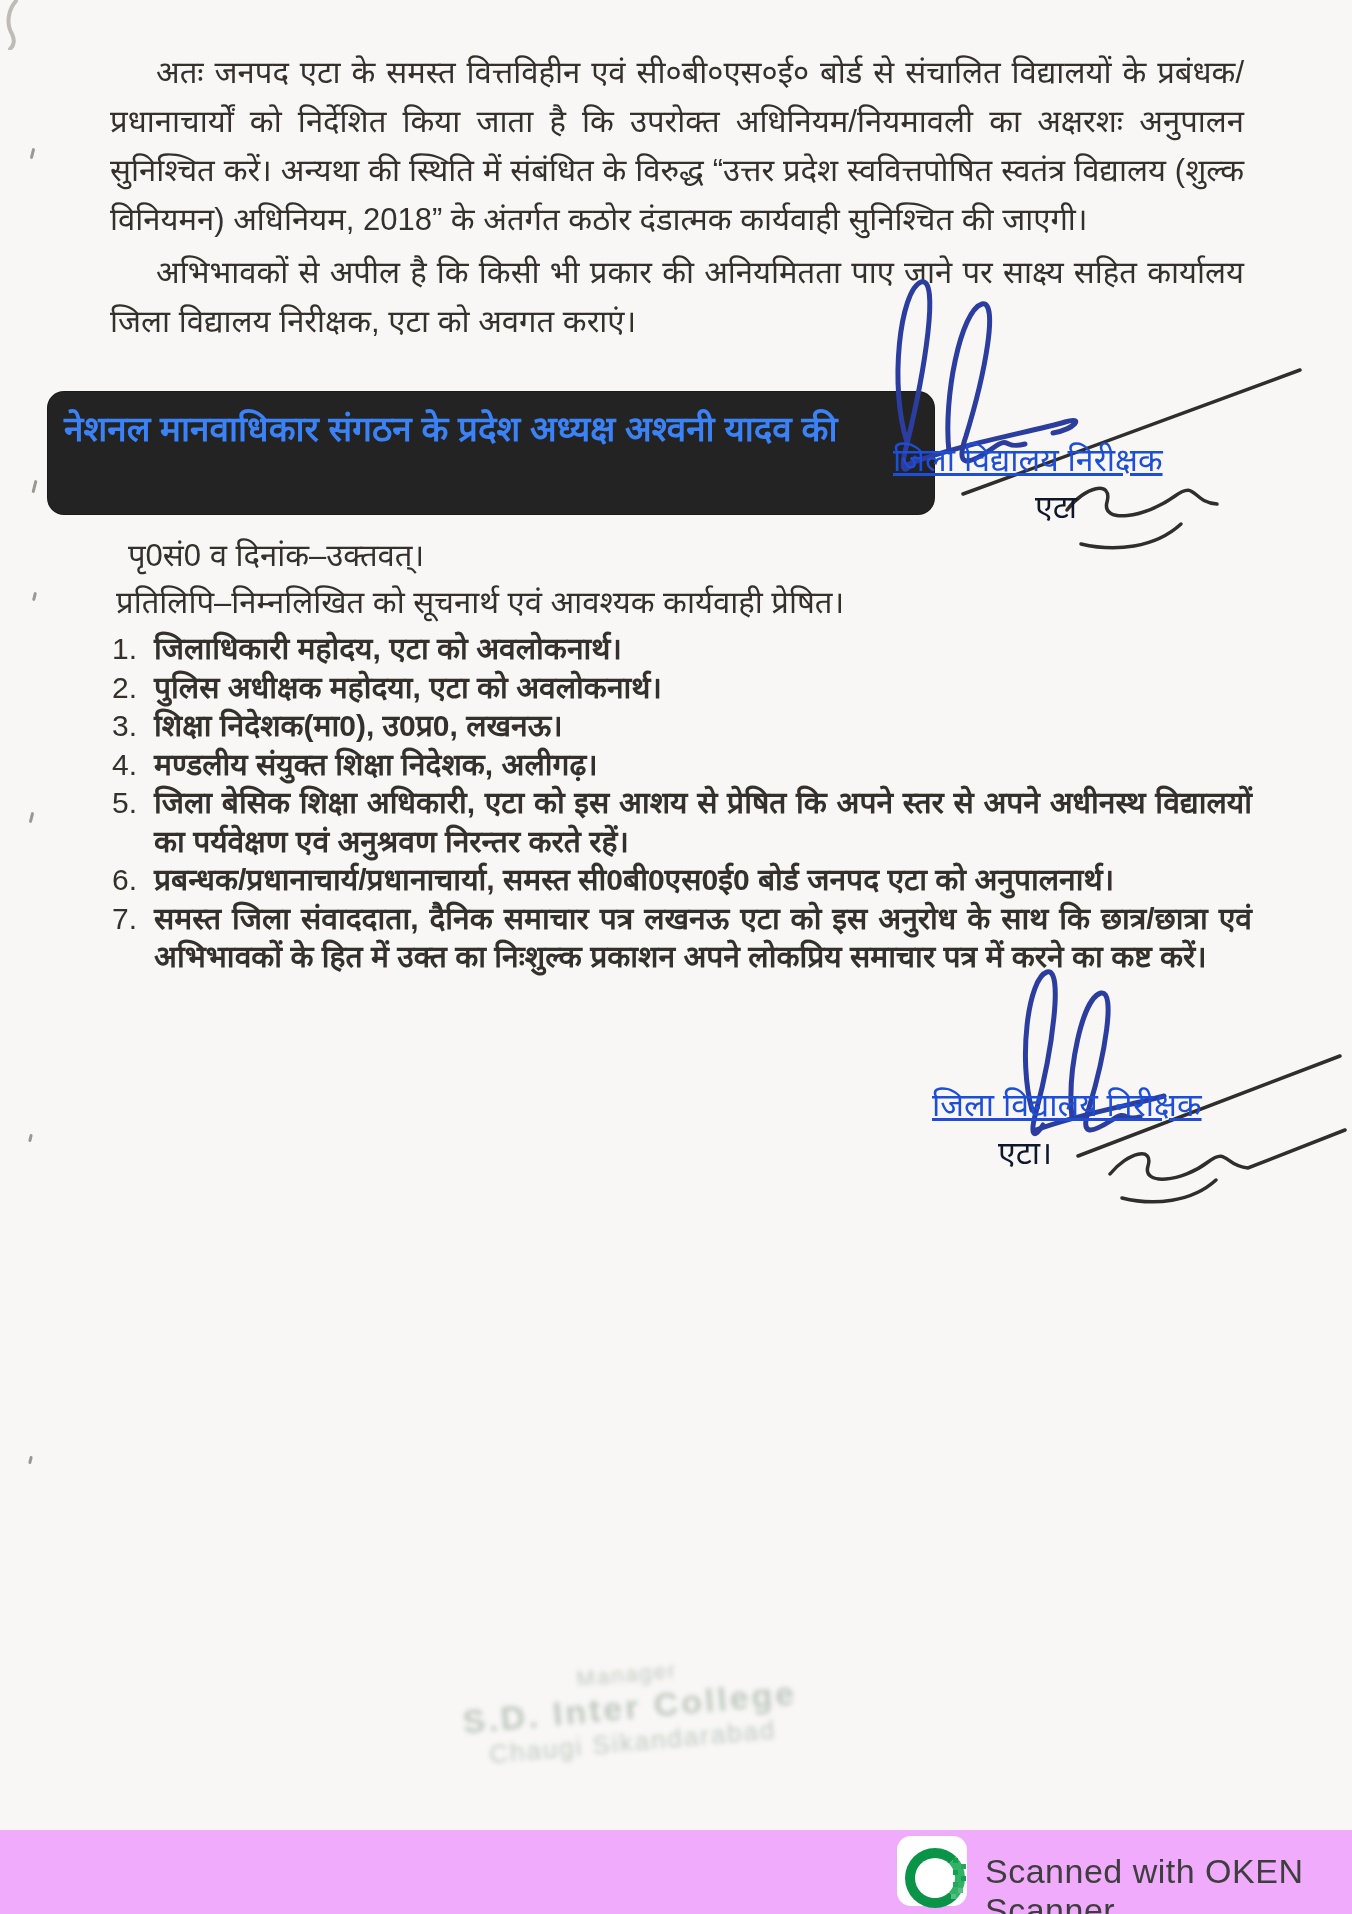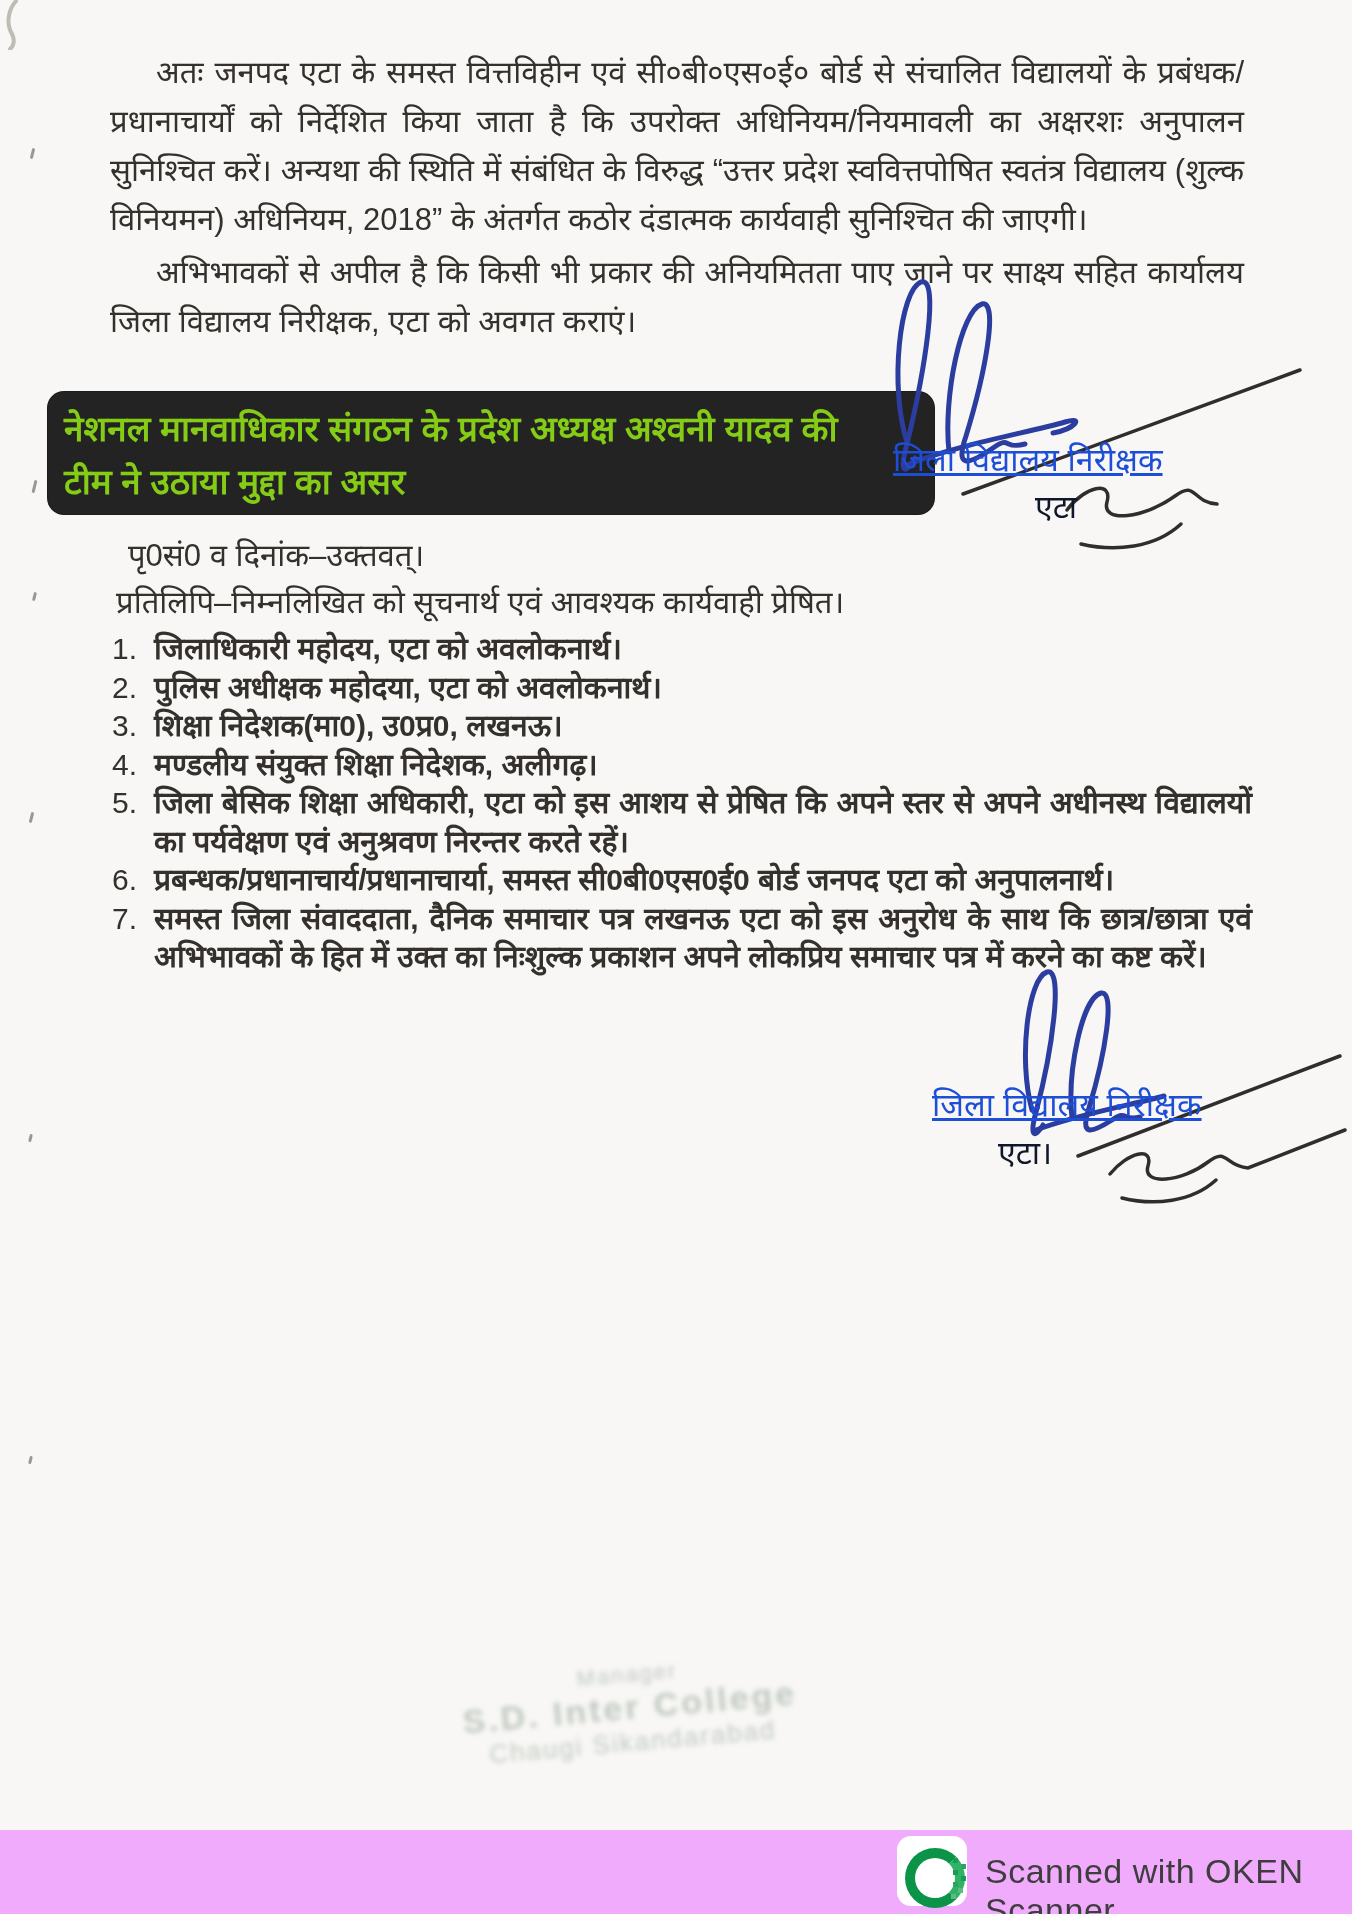--- a/index.html
+++ b/index.html
@@ -15,21 +15,21 @@
   .body-text{
     position:absolute;left:106px;top:44px;width:1142px;
     font-size:31px;line-height:49px;text-align:justify;
   }
   .body-text p{margin:4px;text-indent:46px;}
   
   .banner{
     position:absolute;left:48px;top:392px;width:854px;height:104px;
     background:#232323;border-radius:16px;
     padding:10px 16px 8px 16px;
-    color:#84cc16;font-weight:bold;font-size:35px;line-height:53px;
+    color:#3b82f6;font-weight:bold;font-size:35px;line-height:53px;
     box-shadow:0 0 0 1px #1b1b1b;
   }
   
   .sig-block{position:absolute;}
   .sig1{left:845px;top:252px;width:500px;height:330px;}
   .sig2{left:810px;top:960px;width:540px;height:250px;}
   .sig-svg{position:absolute;left:0;top:0;pointer-events:none;}
   .sig-line1{position:absolute;font-size:32px;color:#1d4ed8;white-space:nowrap;text-decoration:underline;}
   .sig-line2{position:absolute;font-size:32px;color:#0f172a;white-space:nowrap;}
   .sig1 .sig-line1{left:48px;top:185px;}
@@ -100,21 +100,20 @@
   <div class="mark m5"></div>
   <div class="mark m6"></div>
 
   <div class="body-text">
     <p>अतः जनपद एटा के समस्त वित्तविहीन एवं सी०बी०एस०ई० बोर्ड से संचालित विद्यालयों के प्रबंधक/प्रधानाचार्यों को निर्देशित किया जाता है कि उपरोक्त अधिनियम/नियमावली का अक्षरशः अनुपालन सुनिश्चित करें। अन्यथा की स्थिति में संबंधित के विरुद्ध “उत्तर प्रदेश स्ववित्तपोषित स्वतंत्र विद्यालय (शुल्क विनियमन) अधिनियम, 2018” के अंतर्गत कठोर दंडात्मक कार्यवाही सुनिश्चित की जाएगी।</p>
     <p>अभिभावकों से अपील है कि किसी भी प्रकार की अनियमितता पाए जाने पर साक्ष्य सहित कार्यालय जिला विद्यालय निरीक्षक, एटा को अवगत कराएं।</p>
   </div>
 
   <div class="banner">
     <div>नेशनल मानवाधिकार संगठन के प्रदेश अध्यक्ष अश्वनी यादव की</div>
-    <div>टीम ने उठाया मुद्दा का असर</div>
   </div>
 
   <div class="sig-block sig1">
     <svg class="sig-svg" width="500" height="330" viewBox="0 0 500 330">
       <g fill="none" stroke="#2c3da0" stroke-width="5" stroke-linecap="round">
         <path d="M62,190 C44,135 55,38 76,30 C95,24 80,118 62,192 C55,218 58,226 70,206"></path>
         <path d="M104,200 C98,145 116,58 137,52 C154,48 140,122 121,184 C110,216 122,214 148,196 C166,183 158,198 180,192"></path>
         <path d="M64,212 C115,192 186,180 220,170 C240,164 230,177 208,181"></path>
       </g>
       <g fill="none" stroke="#2f2e2c" stroke-width="3.5" stroke-linecap="round">

